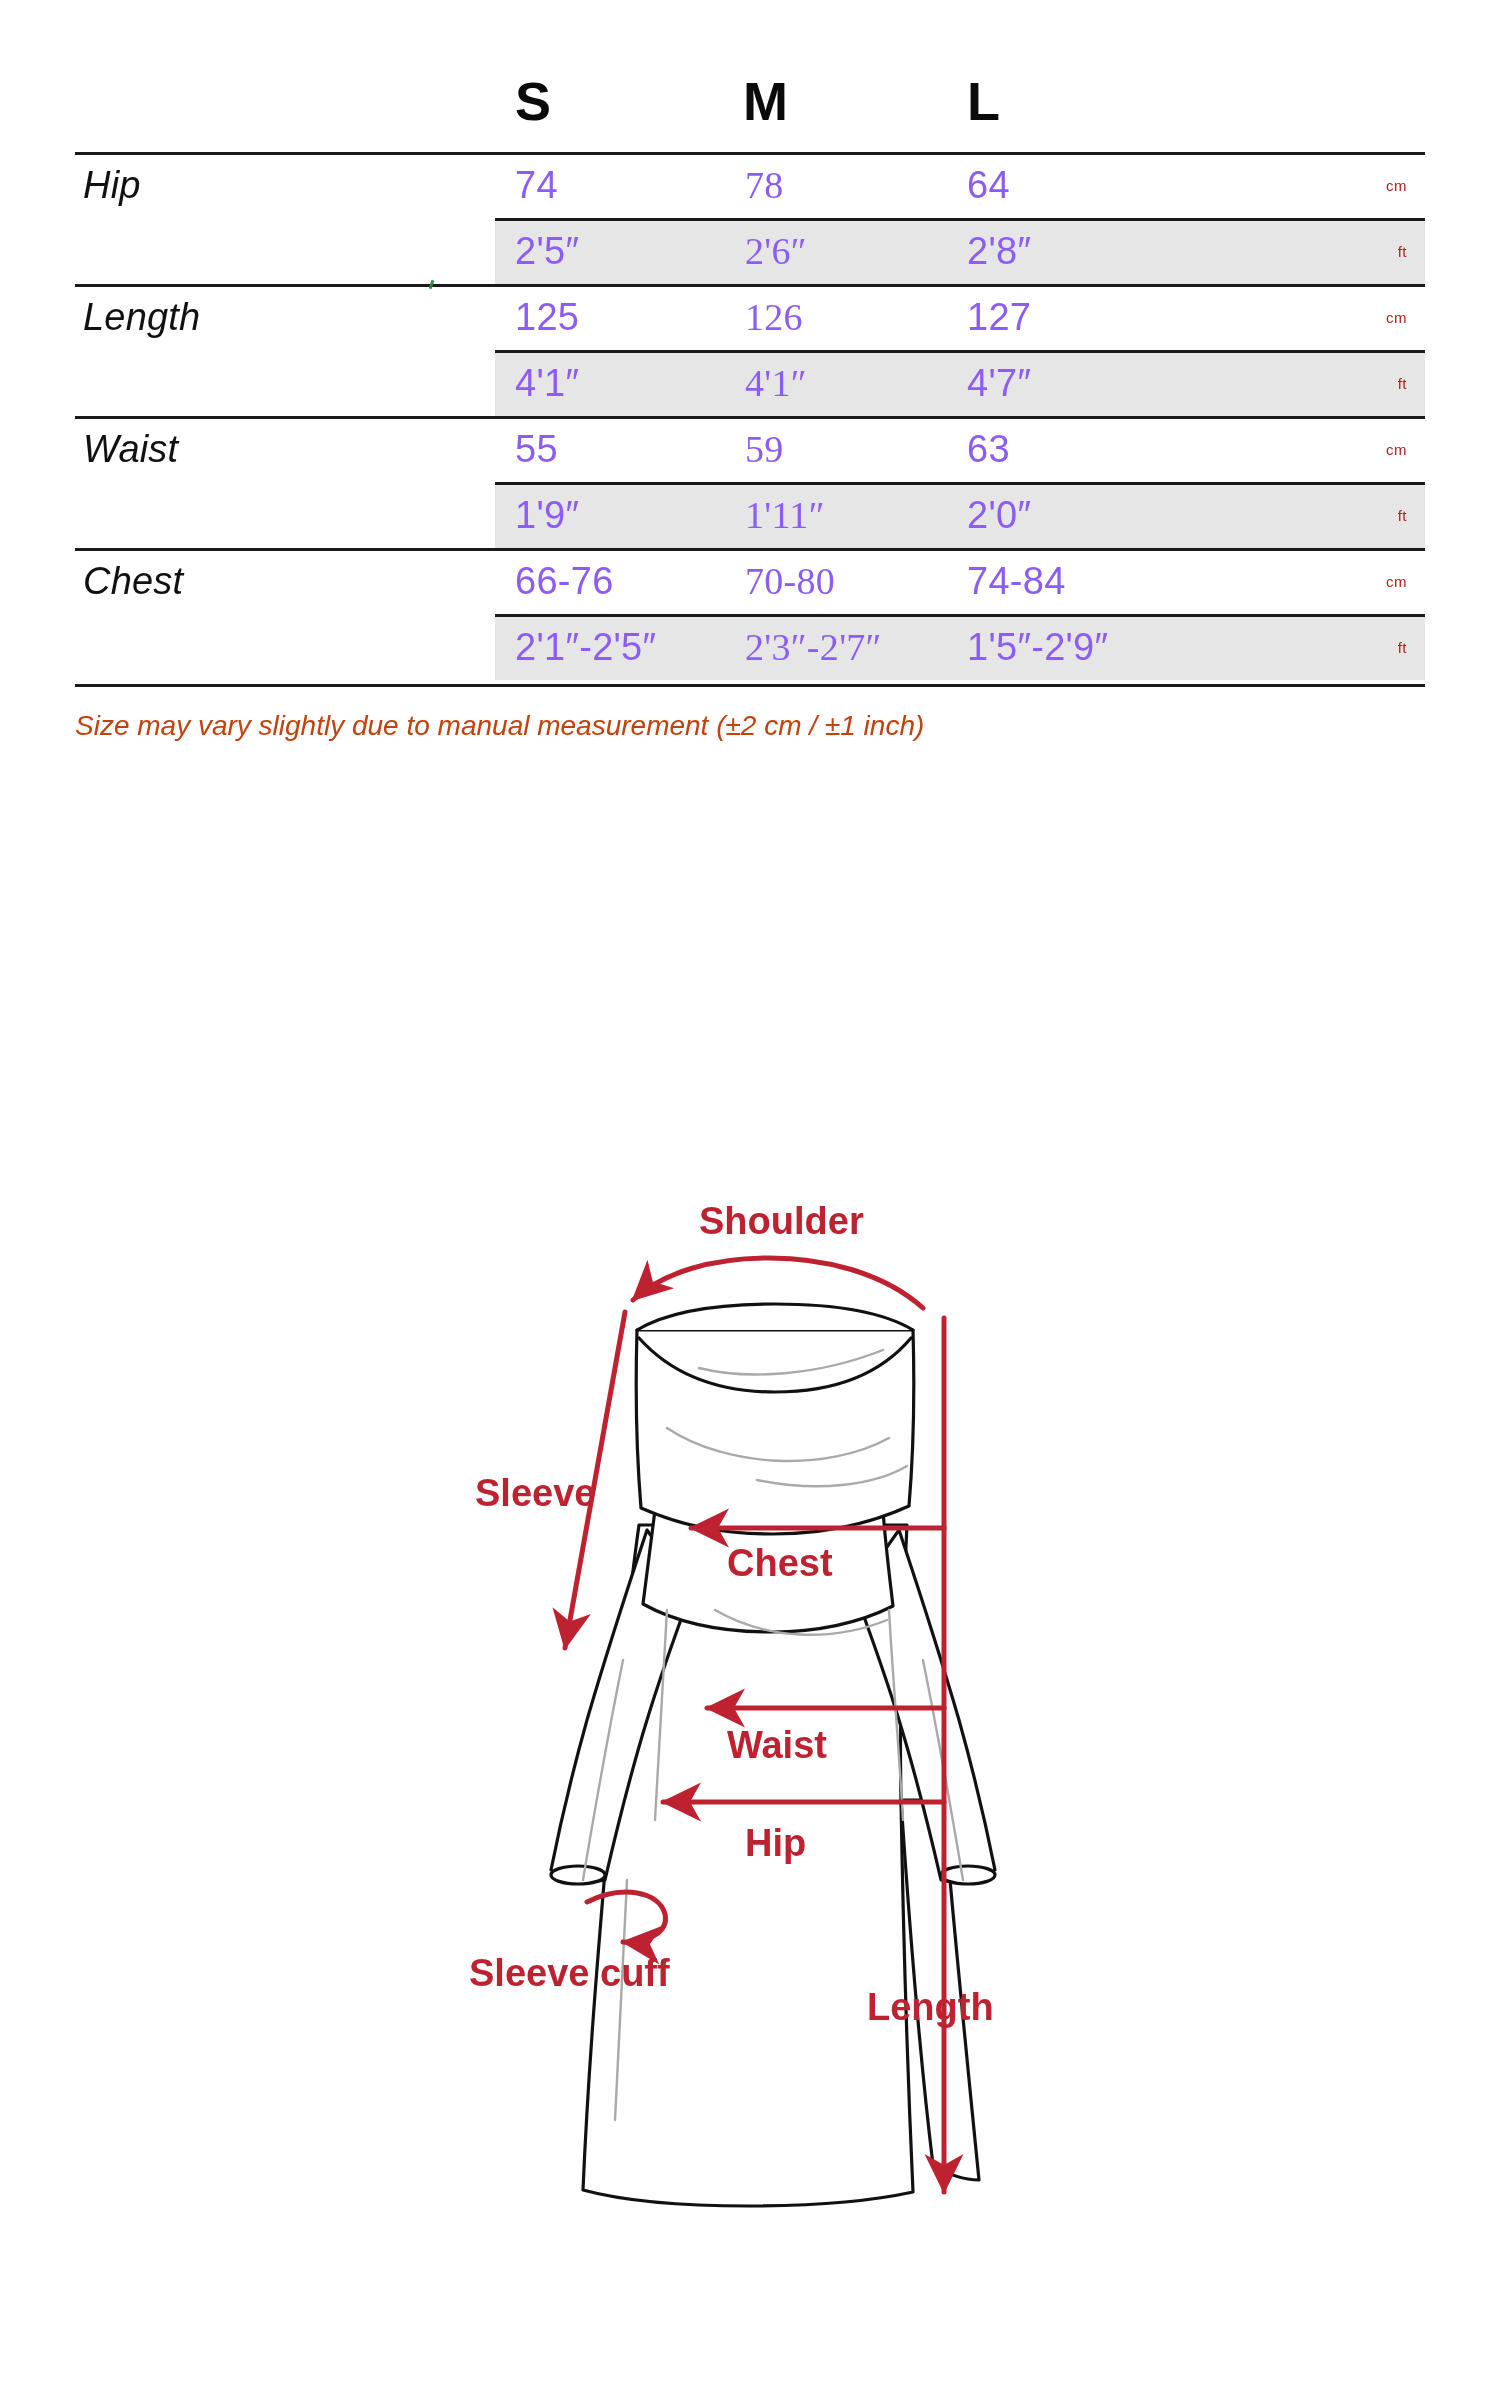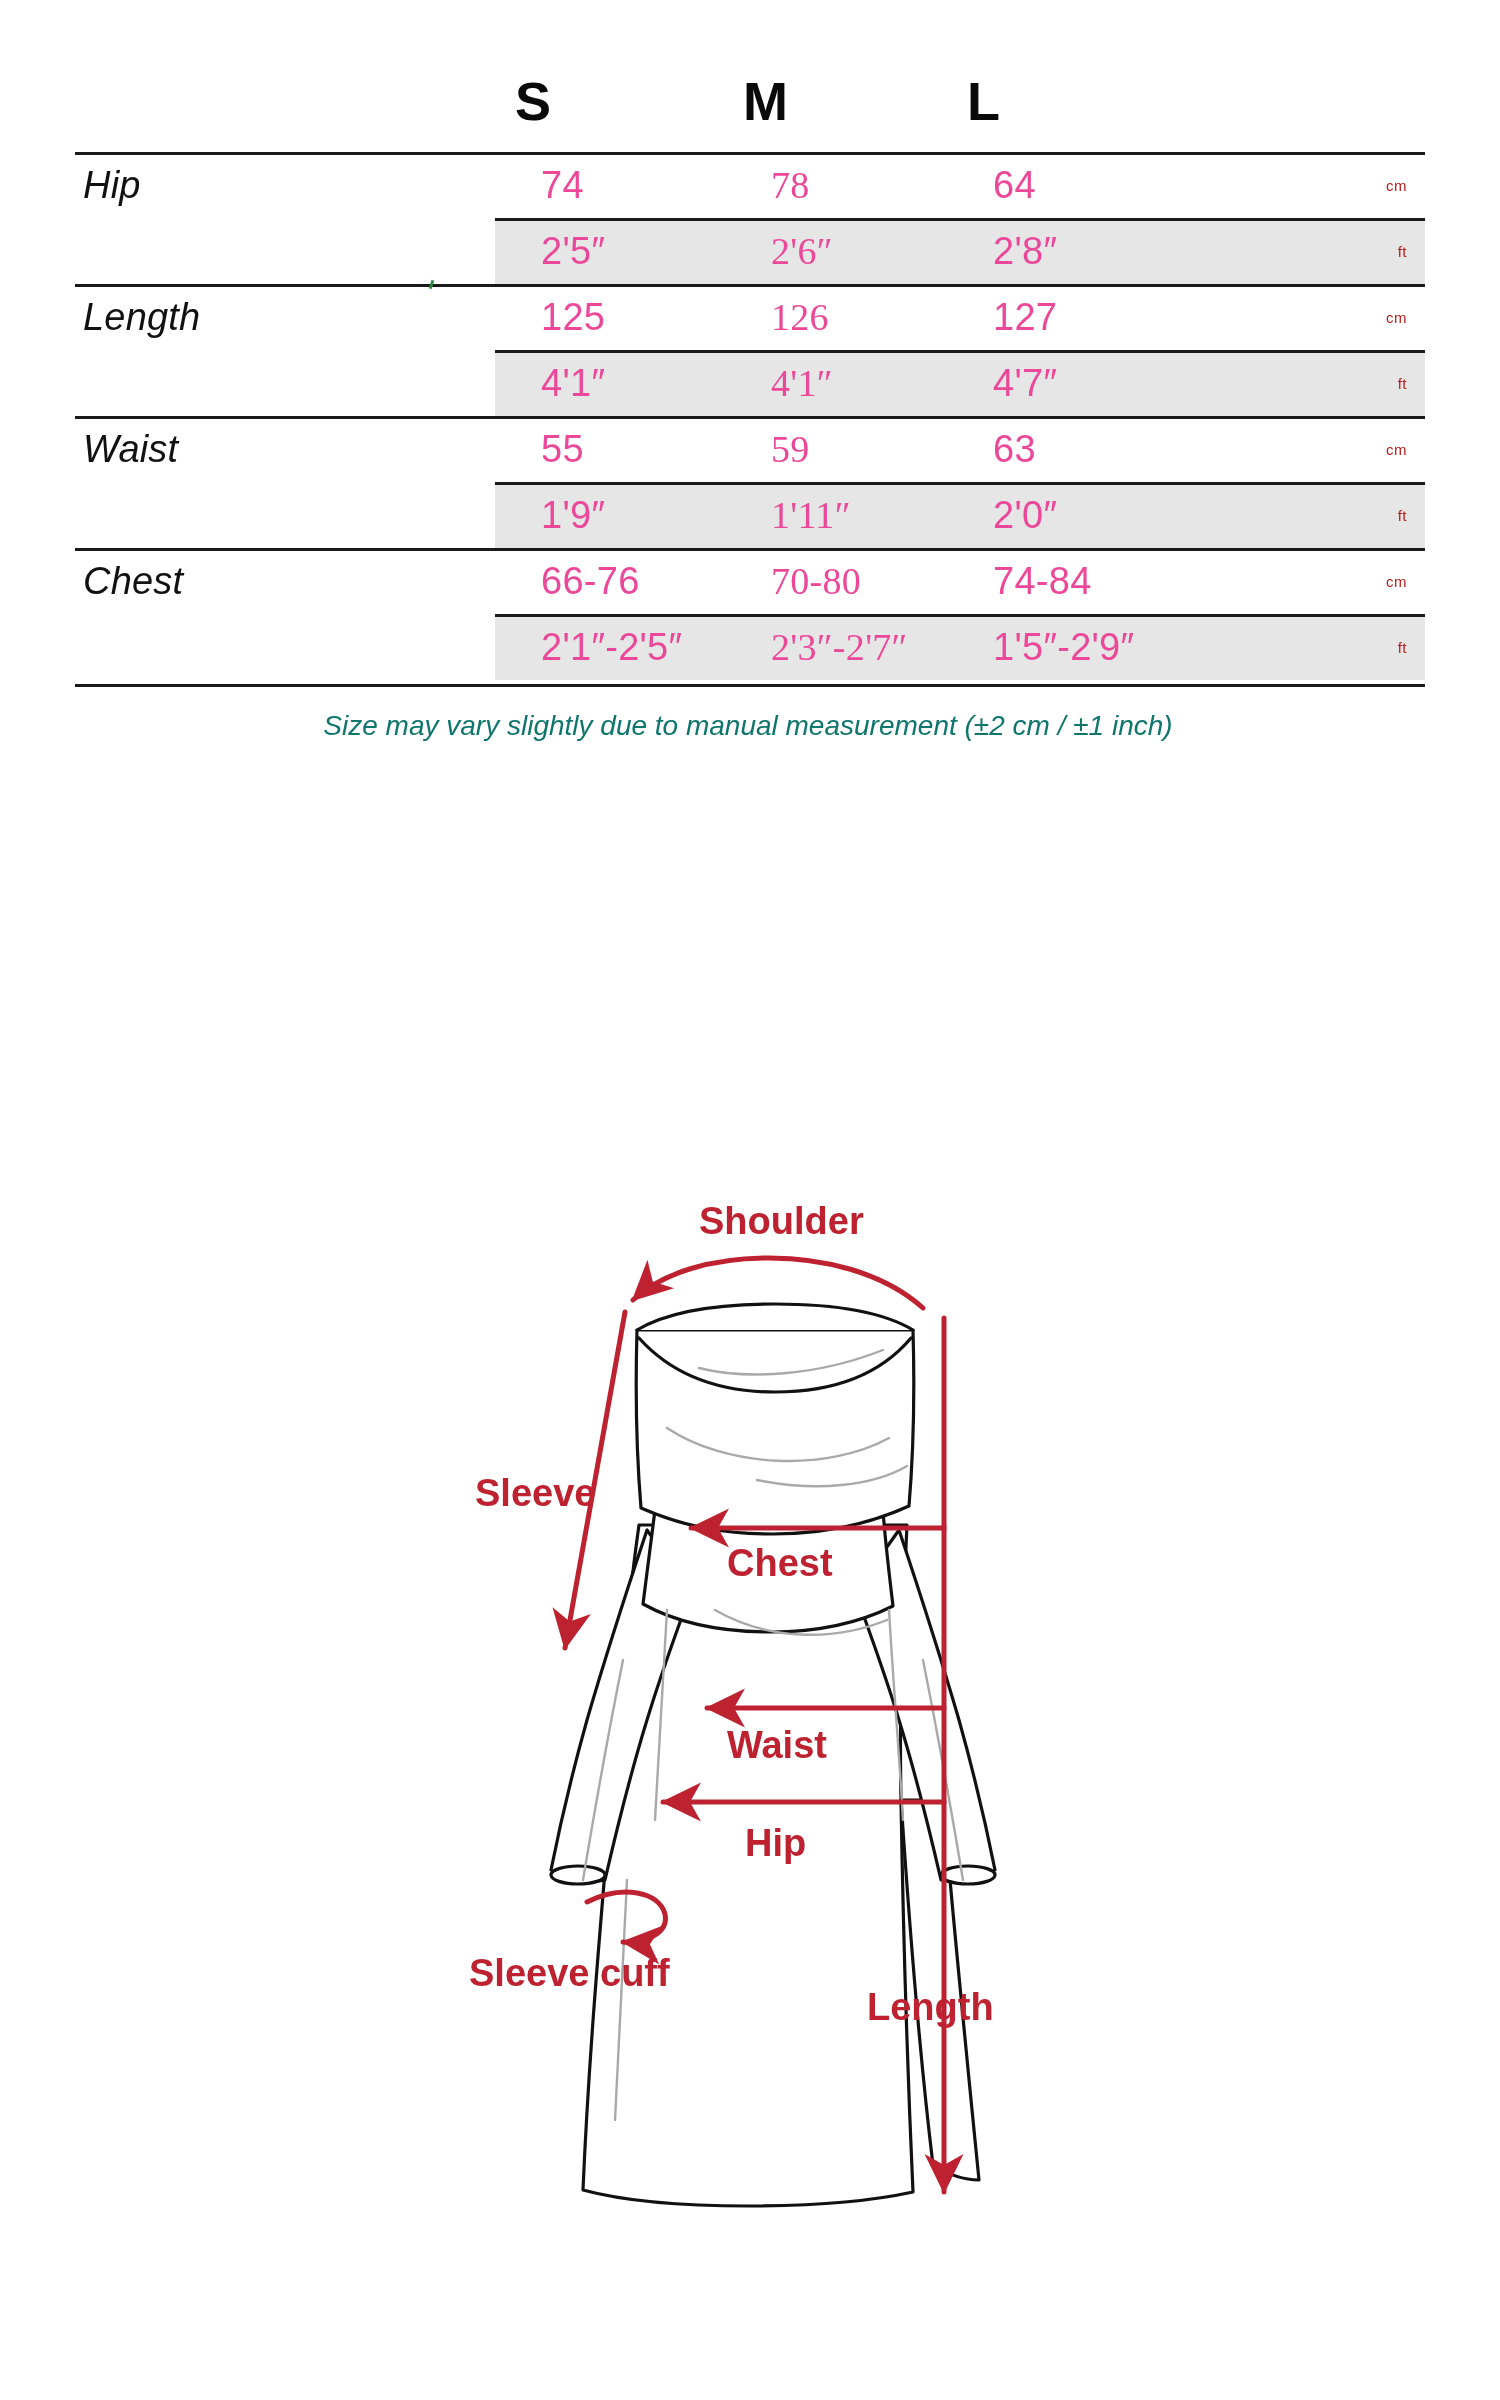--- a/index.html
+++ b/index.html
@@ -39,36 +39,36 @@
   .trow .sep{
     position:absolute;left:420px;top:0;width:930px;height:3px;background:#1a1a1a;
   }
   .rowlabel{
     position:absolute;left:8px;top:50%;transform:translateY(-50%);
     font-size:38px;font-style:italic;color:#111;white-space:nowrap;
     letter-spacing:0.2px;
   }
   .cell{
     position:absolute;top:50%;transform:translateY(-50%);
-    font-size:38px;color:#ec4899;white-space:nowrap;letter-spacing:0.3px;margin-left:26px;
+    font-size:38px;color:#8b5cf6;white-space:nowrap;letter-spacing:0.3px;
   }
   .cell.c0{left:440px;}
   .cell.c1{left:670px;font-family:Liberation Serif, serif;}
   .cell.c2{left:892px;}
   .unit{
     position:absolute;right:18px;bottom:24px;
     font-size:15px;color:#b91c1c;letter-spacing:0.5px;
   }
   .bottomline{
     position:absolute;left:0;width:1350px;height:3px;background:#1a1a1a;
   }
   .footnote{
-    position:absolute;left:0;width:1350px;text-align:center;
+    position:absolute;left:0;width:1350px;text-align:left;
     padding-right:4px;box-sizing:border-box;
-    font-size:28px;font-style:italic;color:#0f766e;
+    font-size:28px;font-style:italic;color:#c2410c;
   }
   .green-speck{
     position:absolute;width:3px;height:9px;background:#2e8b3d;
     transform:rotate(18deg);opacity:.95;
   }
 
   
   .figure{
     position:absolute;left:0;top:1180px;width:1500px;height:1080px;padding-left:27px;
   }

